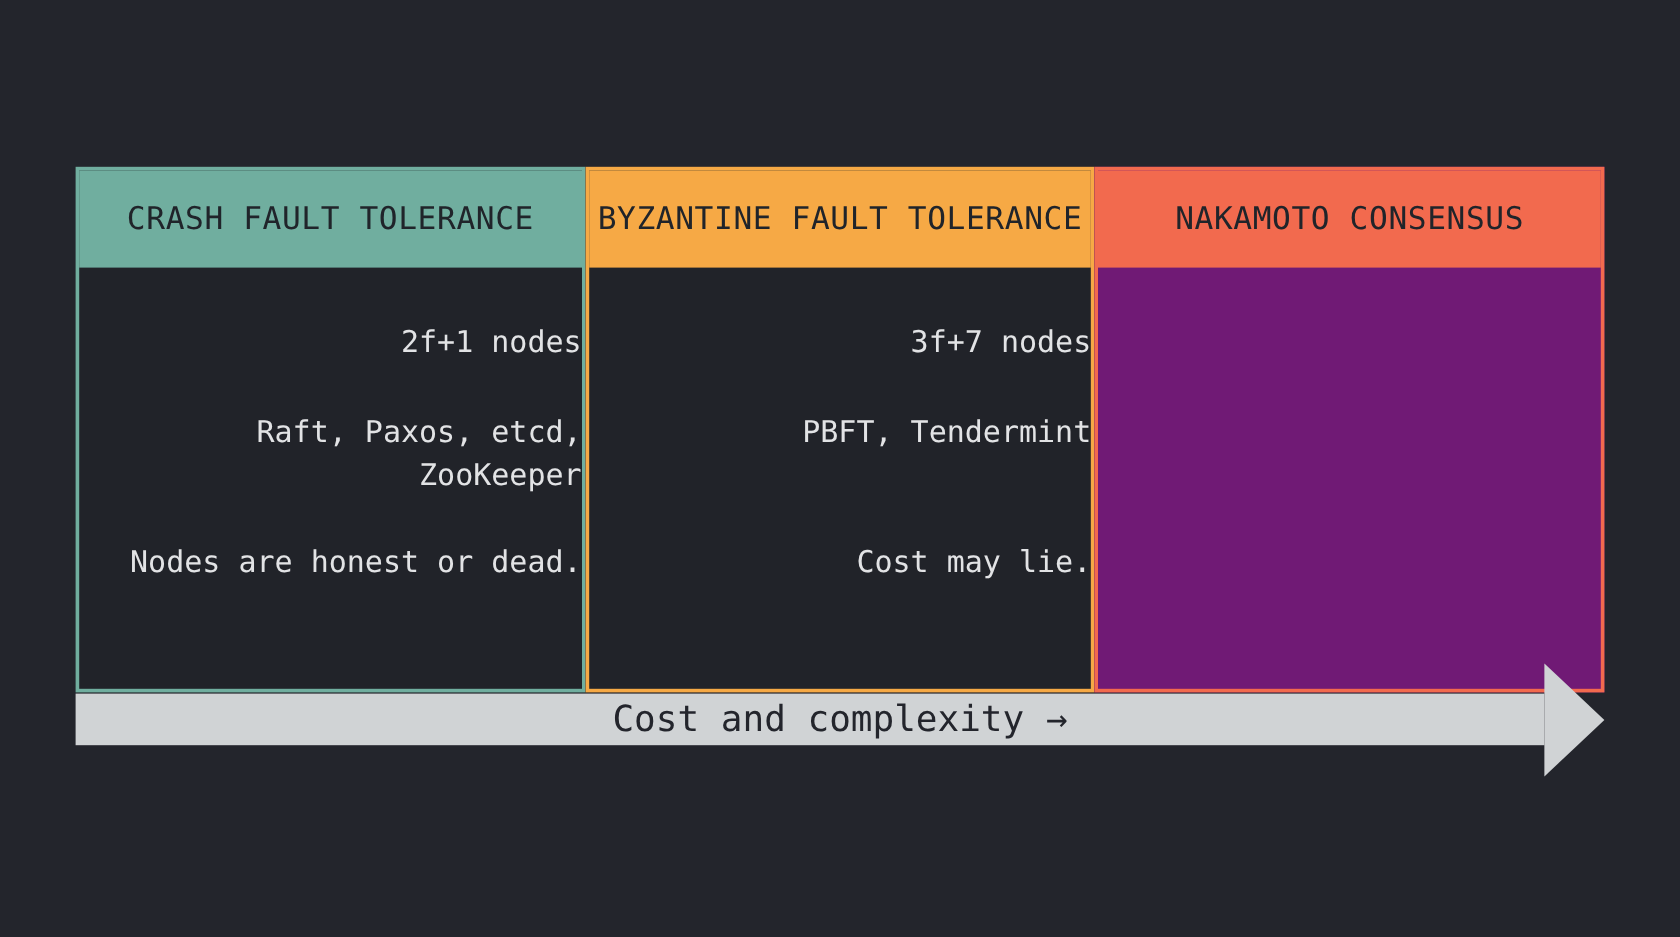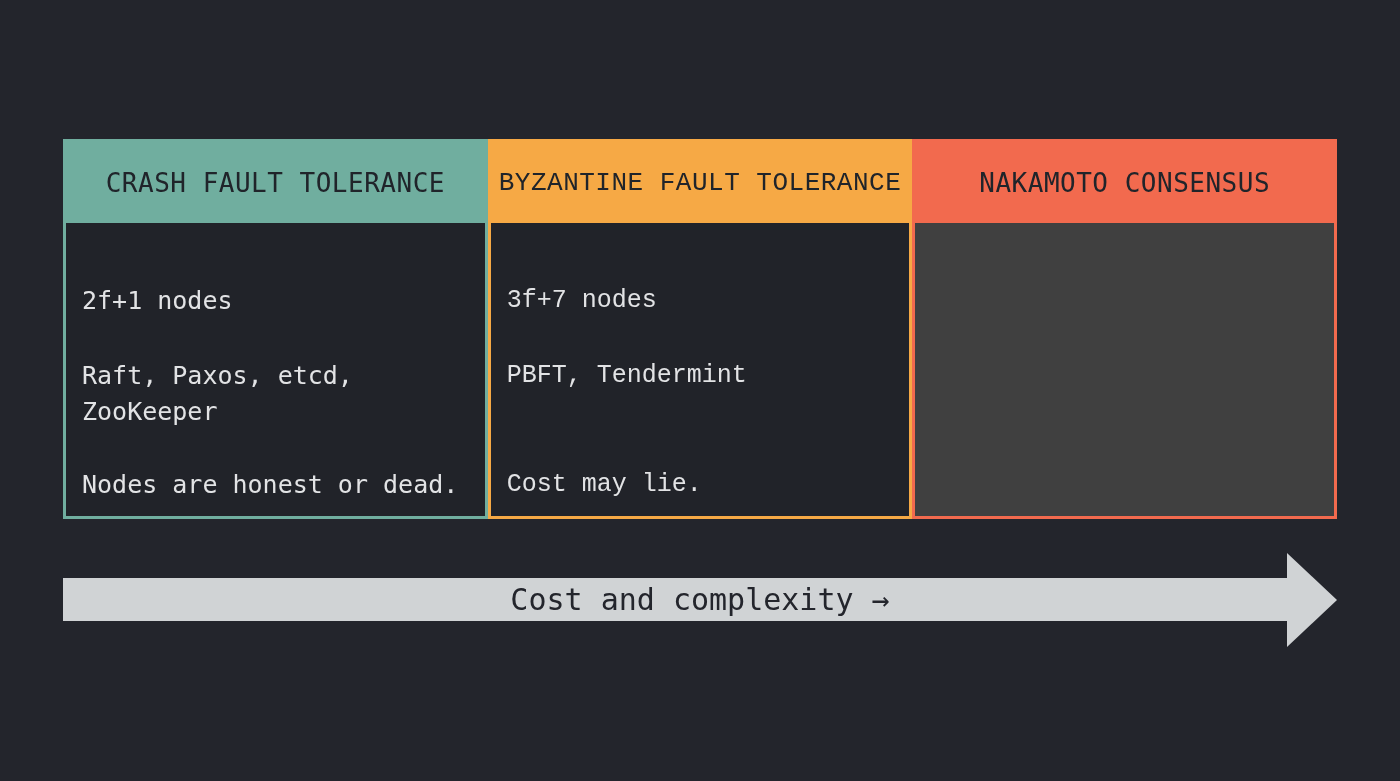--- a/index.html
+++ b/index.html
@@ -8,21 +8,21 @@
     width: 1400px;
     height: 781px;
     overflow: hidden;
     font-family: "DejaVu Sans Mono", "Liberation Mono", monospace;
   }
   .board {
     position: absolute;
     left: 63px;
     top: 139px;
     width: 1274px;
-    height: 380px;
+    height: 438px;
     display: flex;
   }
   .column {
     flex: 1 1 0;
     border: 3px solid;
     display: flex;
     flex-direction: column;
     background: #212329;
     min-width: 0;
   }
@@ -41,22 +41,22 @@
     white-space: nowrap;
   }
   .col-body {
     position: relative;
     flex: 1;
   }
   .row {
     position: absolute;
     left: 0;
     right: 0;
-    margin: 16px;
-    text-align: left;
+    margin: 0;
+    text-align: right;
     font-size: 25px;
     line-height: 36px;
     color: #e2e3e5;
     white-space: pre-line;
   }
   .row1 { top: 44px; }
   .row2 { top: 119px; }
   .row3 { top: 228px; }
 
   .arrow-zone {
@@ -108,32 +108,32 @@
         <h2 class="col-title">CRASH FAULT TOLERANCE</h2>
       </header>
       <div class="col-body">
         <p class="row row1">2f+1 nodes</p>
         <p class="row row2">Raft, Paxos, etcd,
 ZooKeeper</p>
         <p class="row row3">Nodes are honest or dead.</p>
       </div>
     </section>
 
-    <section class="column" style="border-color: rgb(246, 169, 69); background-color: rgb(33, 35, 41); font-family: Liberation Mono, monospace;">
+    <section class="column" style="border-color: rgb(246, 169, 69); background-color: rgb(33, 35, 41);">
       <header class="col-header" style="background-color: rgb(246, 169, 69);">
         <h2 class="col-title">BYZANTINE FAULT TOLERANCE</h2>
       </header>
       <div class="col-body">
         <p class="row row1">3f+7 nodes</p>
         <p class="row row2">PBFT, Tendermint</p>
         <p class="row row3">Cost may lie.</p>
       </div>
     </section>
 
-    <section class="column" style="border-color: rgb(242, 106, 78); background-color: #404040;">
+    <section class="column" style="border-color: rgb(242, 106, 78); background-color: #701a75;">
       <header class="col-header" style="background-color: rgb(242, 106, 78);">
         <h2 class="col-title">NAKAMOTO CONSENSUS</h2>
       </header>
     </section>
 
   </div>
 
   <div class="arrow-zone">
     <div class="arrow-bar" style="background-color: rgb(208, 211, 213);"></div>
     <div class="arrow-head" style="border-left-color: rgb(208, 211, 213);"></div>

